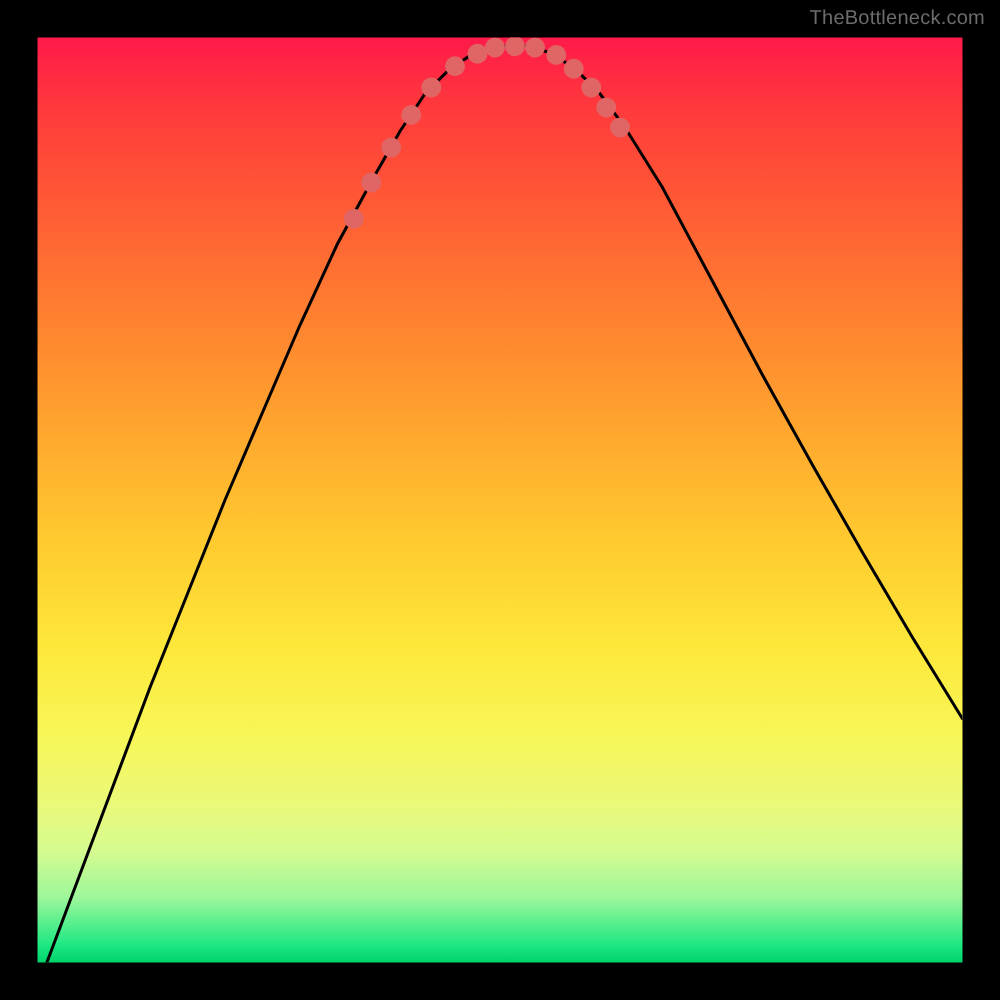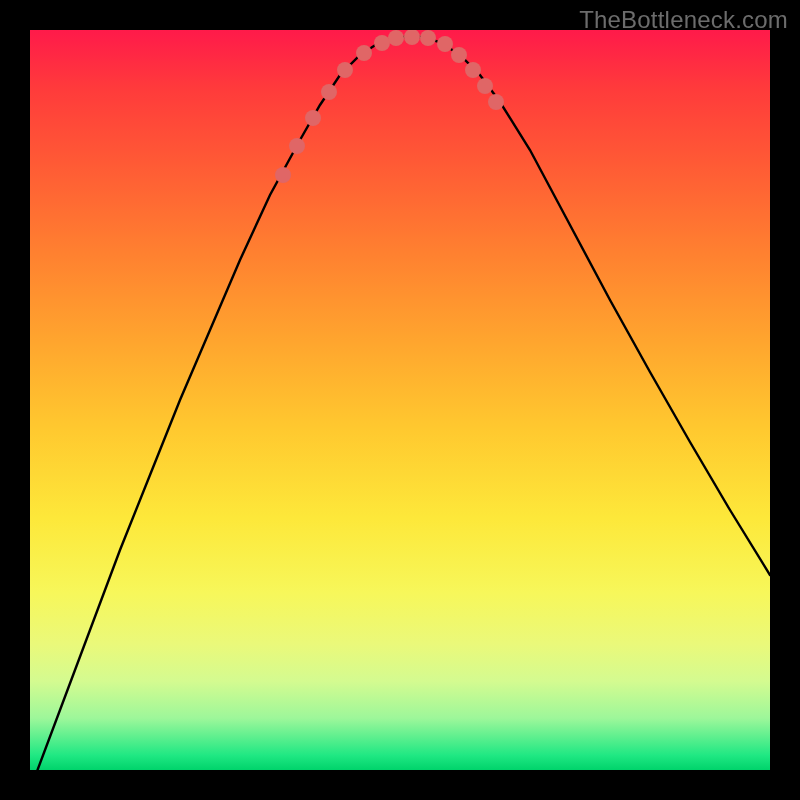--- a/index.html
+++ b/index.html
@@ -37,21 +37,21 @@
       #9df79a 93%,
       #20e883 98%,
       #00d36b 100%
     );
   }
   .watermark {
     position: absolute;
     top: 6px;
     right: 12px;
     color: #6c6c6c;
-    font-size: 24px;
+    font-size: 16px;
     font-weight: 500;
     letter-spacing: 0.2px;
     z-index: 5;
   }
   svg.curve {
     position: absolute;
     inset: 0;
     width: 100%;
     height: 100%;
     z-index: 2;

